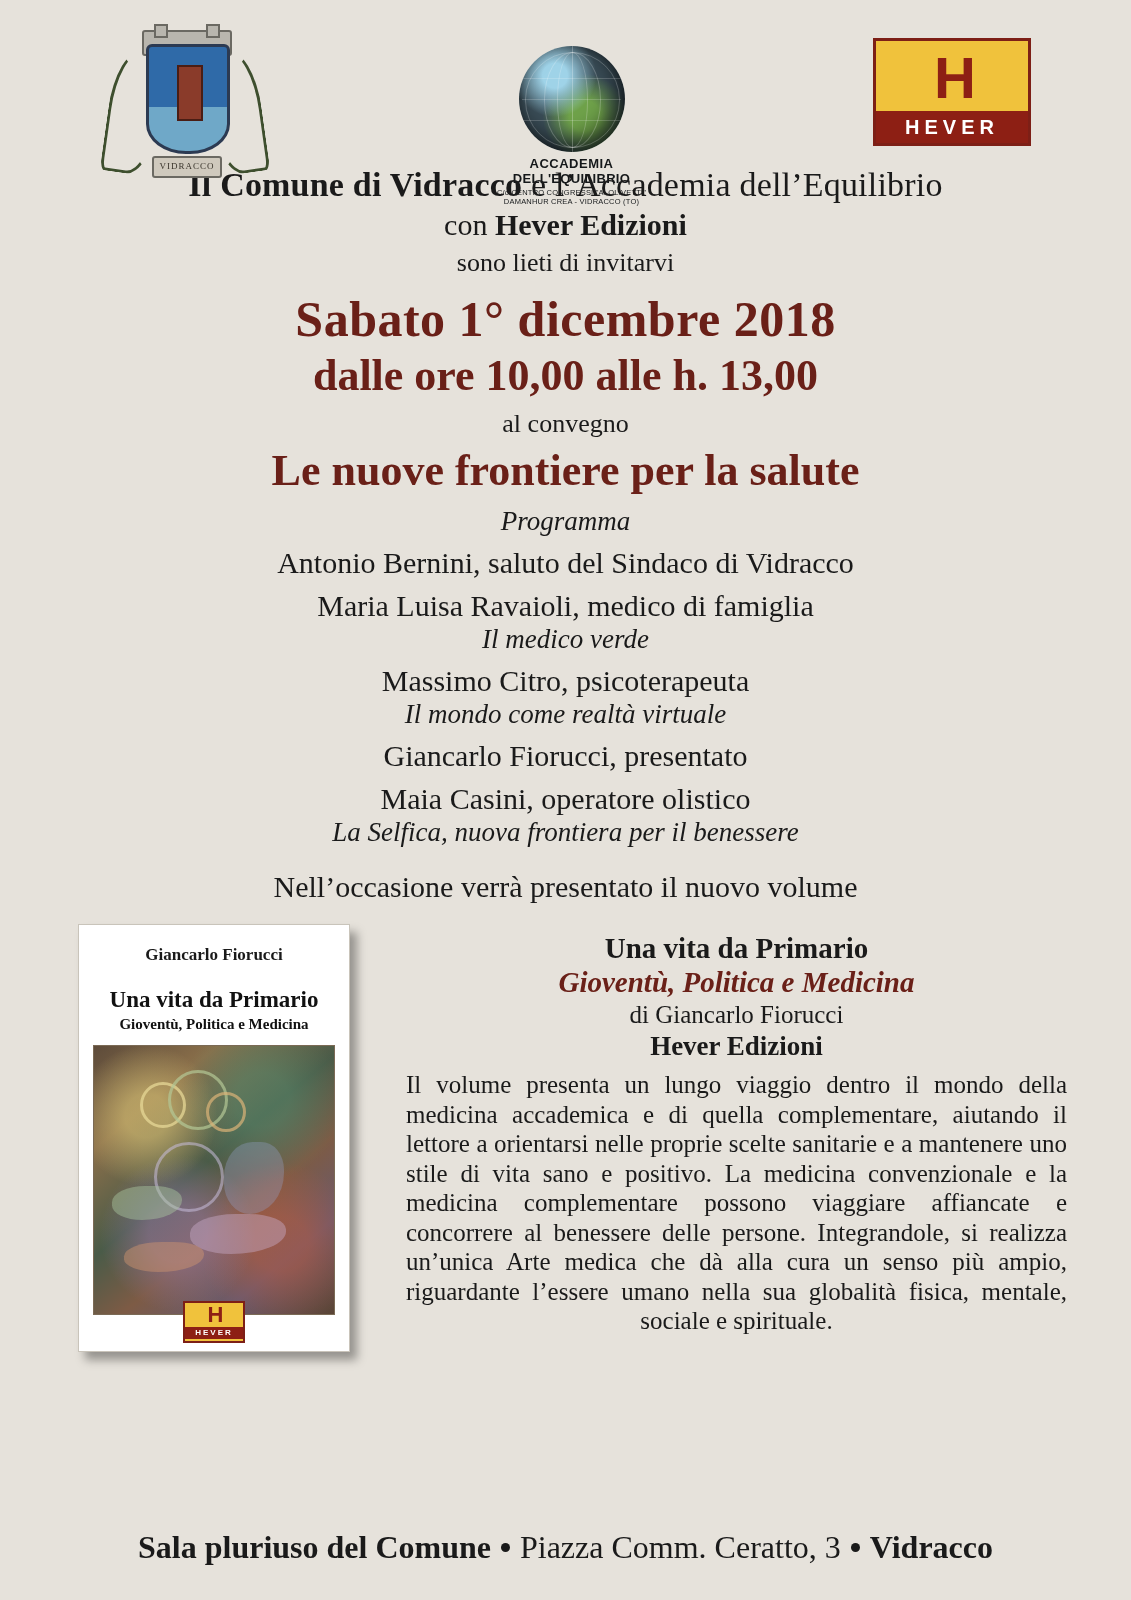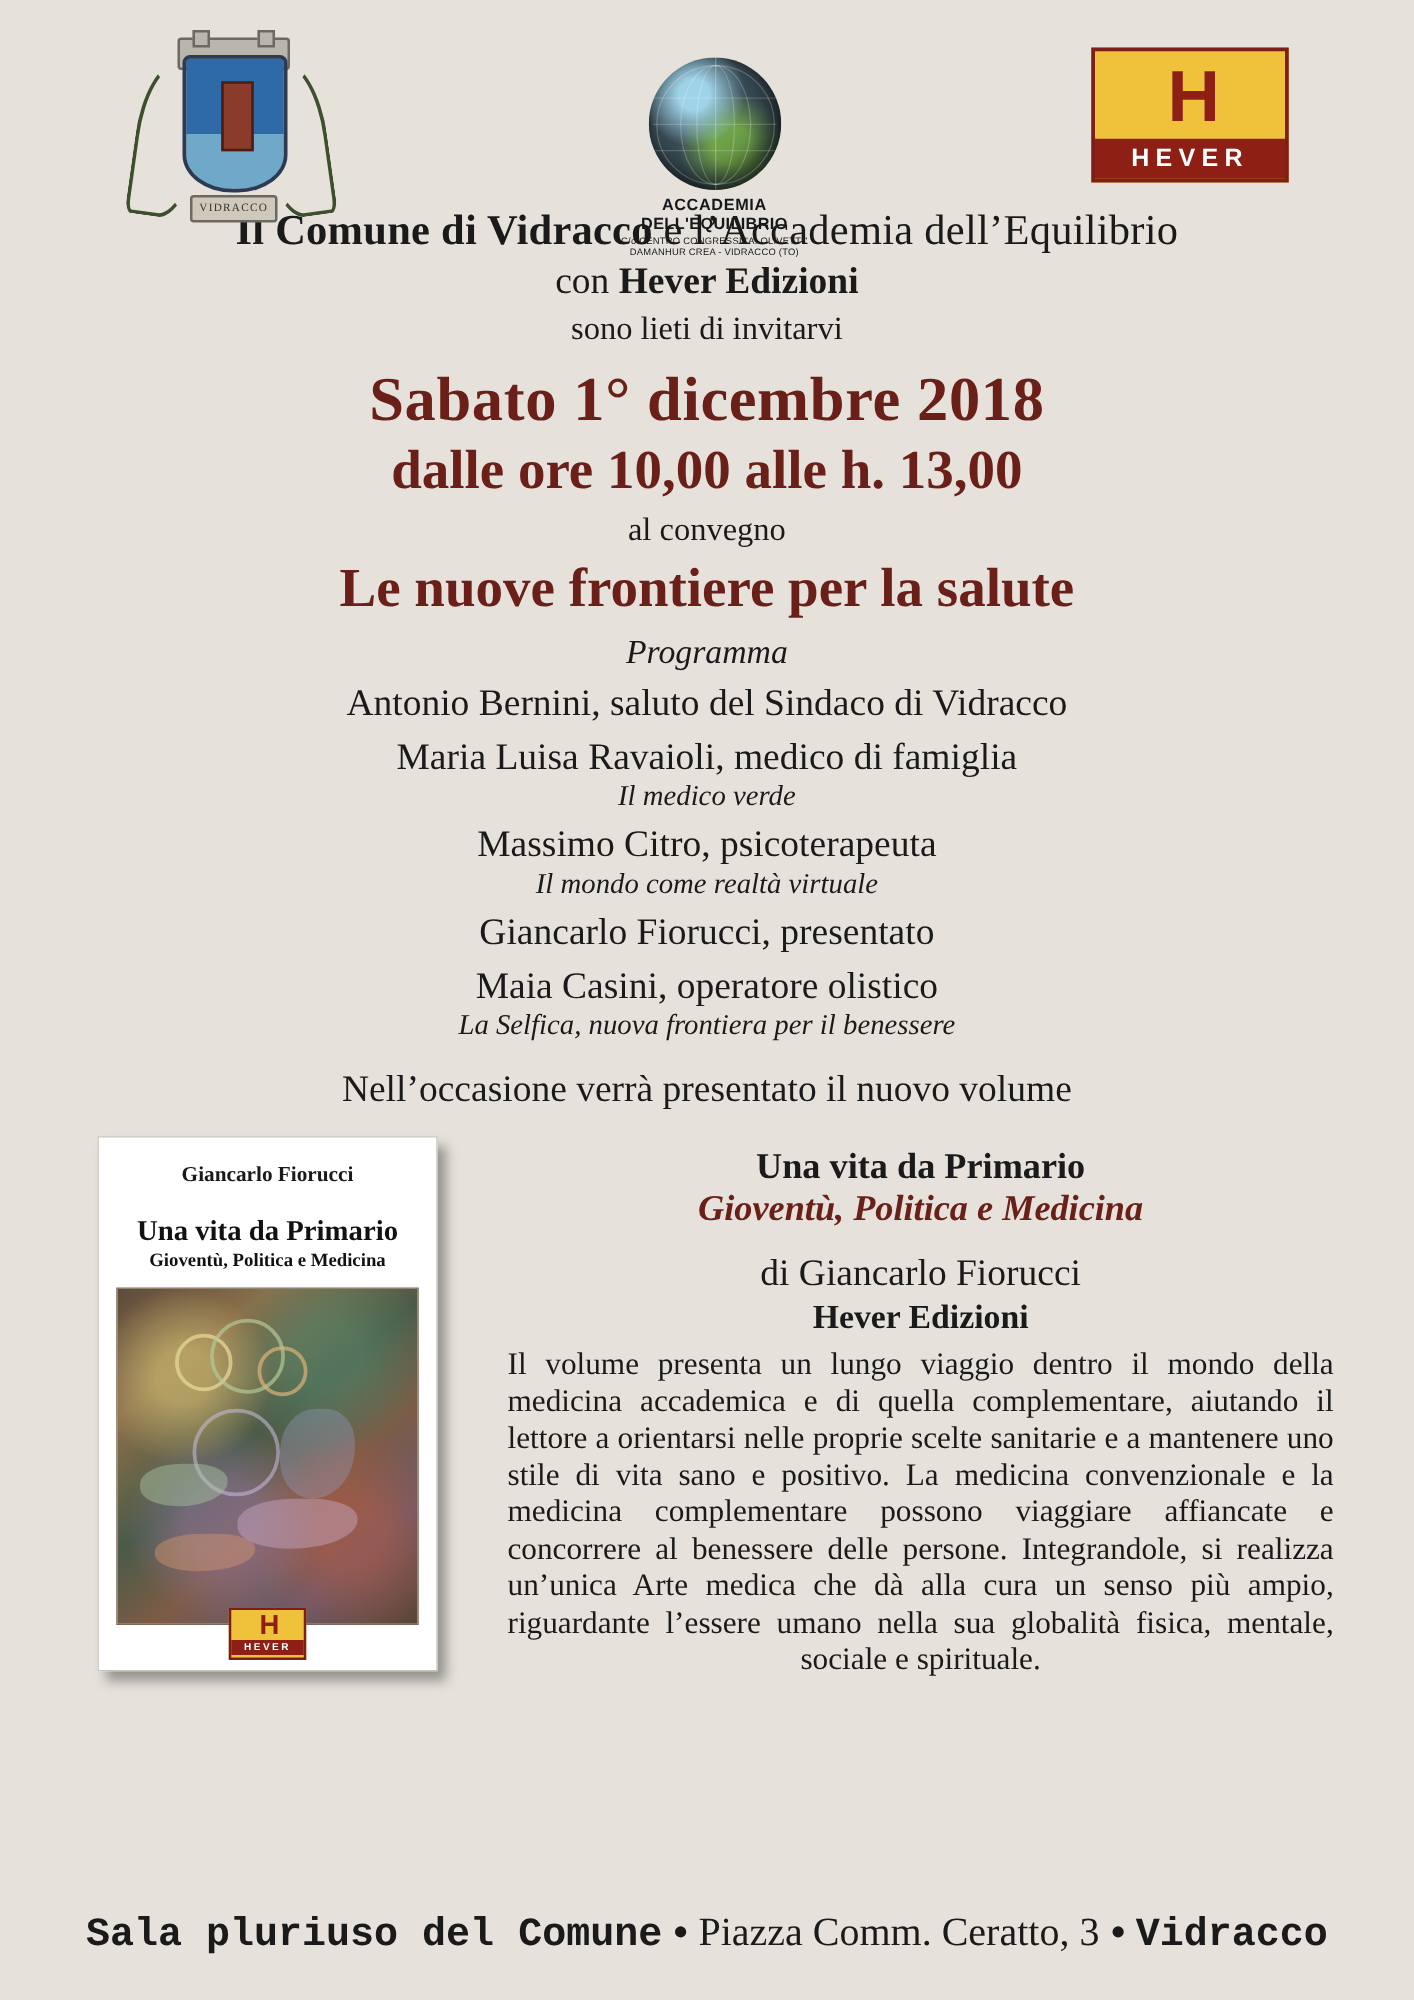--- a/index.html
+++ b/index.html
@@ -277,21 +277,21 @@
     font-size: 27px;
     margin-top: 10px;
   }
   .speaker {
     font-size: 30px;
     margin-top: 9px;
   }
   .speaker .nm { font-weight: normal; }
   .talk {
     font-style: italic;
-    font-size: 23px;
+    font-size: 27px;
     margin-top: 1px;
   }
   .occasione {
     font-size: 30px;
     margin-top: 22px;
   }
 
   
   .book-section {
     display: flex;
@@ -410,22 +410,22 @@
     color: #1a1a1a;
   }
   .bt-sub {
     font-weight: bold;
     font-style: italic;
     font-size: 29px;
     color: #6a2018;
     margin-top: 1px;
   }
   .bt-author {
-    font-size: 30px;
-    margin-top: 18px;
+    font-size: 25px;
+    margin-top: 2px;
   }
   .bt-pub {
     font-weight: bold;
     font-size: 27px;
     margin-top: 2px;
   }
   .bt-body {
     font-size: 25px;
     line-height: 1.18;
     text-align: justify;
@@ -437,21 +437,21 @@
 
   
   .footer {
     position: absolute;
     left: 0;
     right: 0;
     bottom: 34px;
     text-align: center;
     font-size: 32px;
   }
-  .footer .bold { font-weight: bold; font-family: Liberation Mono, monospace; }
+  .footer .bold { font-weight: bold; }
   .footer .dot {
     display: inline-block;
     width: 9px;
     height: 9px;
     background: #1a1a1a;
     border-radius: 50%;
     margin: 0 10px 7px 10px;
     vertical-align: middle;
   }
 </style>

